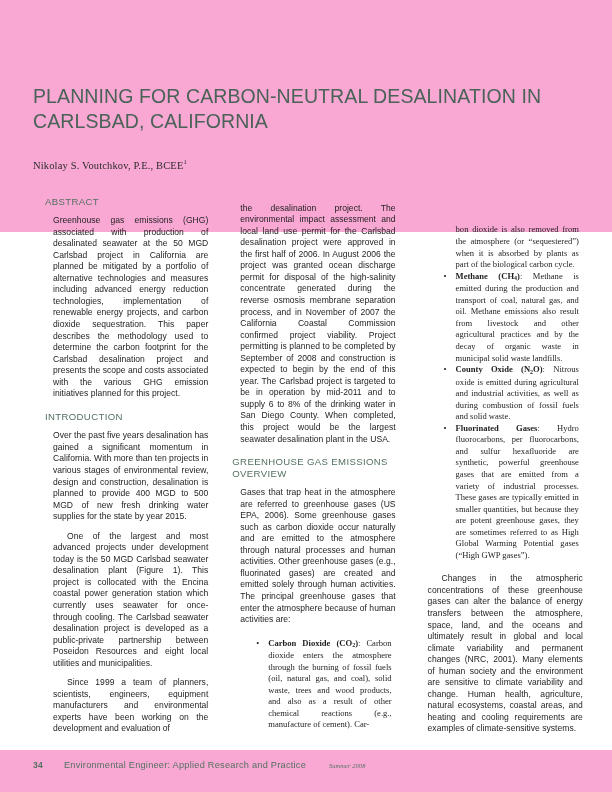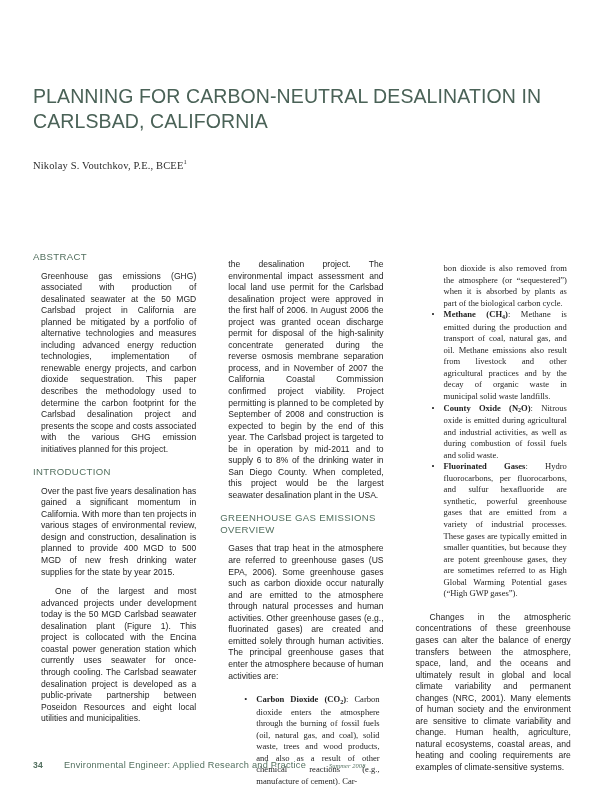--- a/index.html
+++ b/index.html
@@ -14,21 +14,21 @@
     overflow: hidden;
     position: relative;
   }
 
   
   .page {
     position: absolute;
     inset: 0;
     width: 612px;
     height: 792px;
-    background: #ffffff;
+    background: #f9a8d4;
   }
   .content-band {
     position: absolute;
     left: 0;
     top: 232px;
     width: 612px;
     height: 518px;
     background: #ffffff;
   }
 
@@ -59,26 +59,27 @@
     letter-spacing: 0.15px;
   }
   .byline sup {
     font-size: 6.5px;
     vertical-align: super;
   }
 
   
   .columns {
     position: absolute;
-    left: 33px;
+    left: 45px;
     top: 251px;
     width: 546px;
     height: 492px;
     display: flex;
     gap: 16px;
+    align-items: flex-end;
   }
   .col {
     width: 171.3px;
     position: relative;
   }
 
   h2.section-head {
     font-family: "Liberation Sans", sans-serif;
     font-size: 9.6px;
     font-weight: 400;
@@ -188,20 +189,21 @@
 
   <div class="columns">
 
     <div class="col">
       <h2 class="section-head">ABSTRACT</h2>
       <p class="body">Greenhouse gas emissions (GHG) associated with production of desalinated seawater at the 50 MGD Carlsbad project in California are planned be mitigated by a portfolio of alternative technologies and measures including advanced energy reduction technologies, implementation of renewable energy projects, and carbon dioxide sequestration. This paper describes the methodology used to determine the carbon footprint for the Carlsbad desalination project and presents the scope and costs associated with the various GHG emission initiatives planned for this project.</p>
 
       <h2 class="section-head spaced">INTRODUCTION</h2>
       <p class="body">Over the past five years desalination has gained a significant momentum in California. With more than ten projects in various stages of environmental review, design and construction, desalination is planned to provide 400 MGD to 500 MGD of new fresh drinking water supplies for the state by year 2015.</p>
       <p class="body indent">One of the largest and most advanced projects under development today is the 50 MGD Carlsbad seawater desalination plant (Figure 1). This project is collocated with the Encina coastal power generation station which currently uses seawater for once-through cooling. The Carlsbad seawater desalination project is developed as a public-private partnership between Poseidon Resources and eight local utilities and municipalities.</p>
+      <p class="body indent">Since 1999 a team of planners, scientists, engineers, equipment manufacturers and environmental experts have been working on the development and evaluation of</p>
     </div>
 
     <div class="col">
       <p class="body">the desalination project. The environmental impact assessment and local land use permit for the Carlsbad desalination project were approved in the first half of 2006. In August 2006 the project was granted ocean discharge permit for disposal of the high-salinity concentrate generated during the reverse osmosis membrane separation process, and in November of 2007 the California Coastal Commission confirmed project viability. Project permitting is planned to be completed by September of 2008 and construction is expected to begin by the end of this year. The Carlsbad project is targeted to be in operation by mid-2011 and to supply 6 to 8% of the drinking water in San Diego County. When completed, this project would be the largest seawater desalination plant in the USA.</p>
 
       <h2 class="section-head spaced">
         <span>GREENHOUSE GAS EMISSIONS</span><br>
         <span>OVERVIEW</span>
       </h2>
       <p class="body">Gases that trap heat in the atmosphere are referred to greenhouse gases (US EPA, 2006). Some greenhouse gases such as carbon dioxide occur naturally and are emitted to the atmosphere through natural processes and human activities. Other greenhouse gases (e.g., fluorinated gases) are created and emitted solely through human activities. The principal greenhouse gases that enter the atmosphere because of human activities are:</p>

